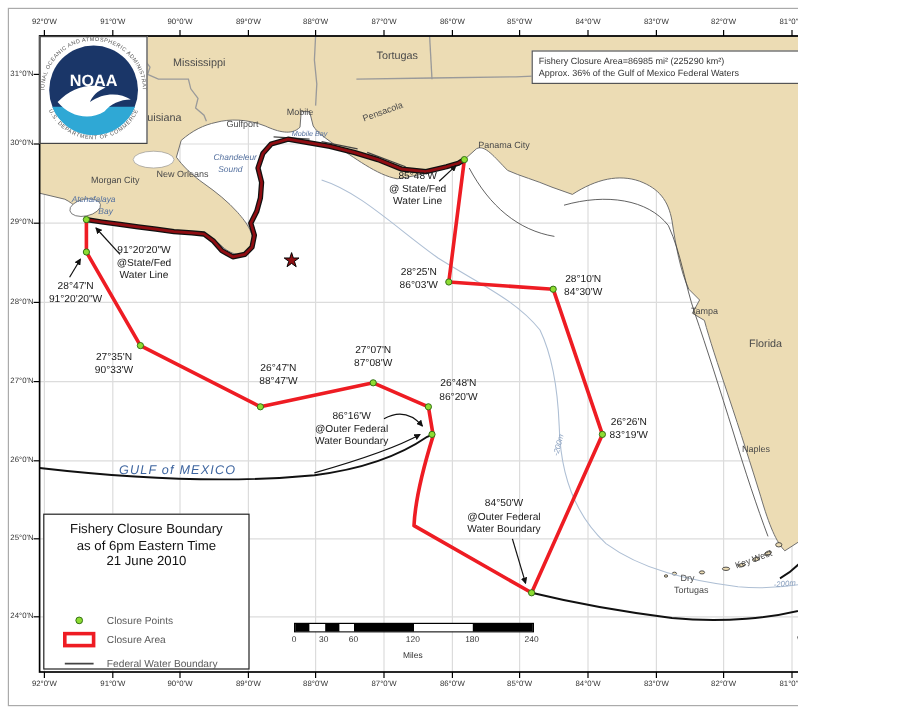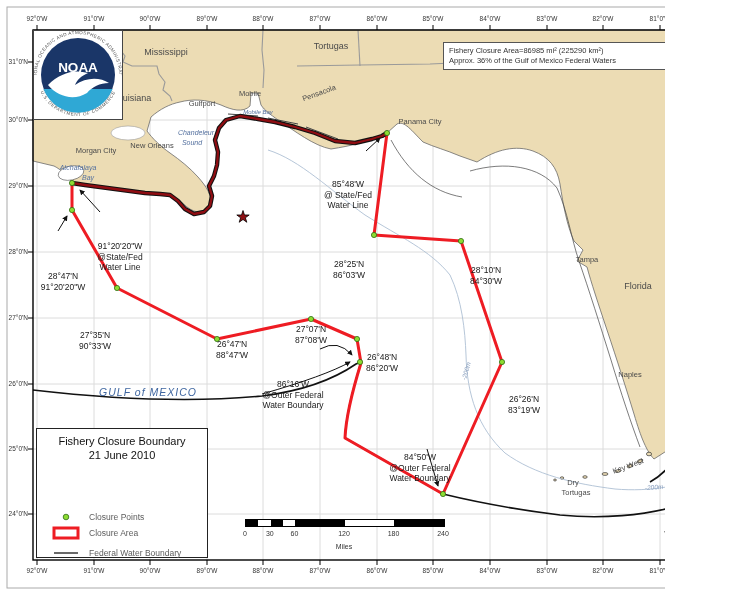--- a/index.html
+++ b/index.html
@@ -10,21 +10,21 @@
   .axis-label{position:absolute;font-size:6.5px;color:#333;white-space:nowrap;}
   .axis-top,.axis-bottom{transform:translateX(-50%);}
   .axis-left{width:28px;text-align:right;}
   .axis-right{width:26px;text-align:left;}
   .maplabel{position:absolute;white-space:nowrap;transform:translate(-50%,-50%);}
   .state{font-size:9px;color:#4a4a4a;}
   .city{font-size:7.5px;color:#4a4a4a;}
   .water{font-size:7px;font-style:italic;color:#55719f;}
   .gulf{font-size:10.5px;font-style:italic;color:#3f66a0;letter-spacing:1px;}
   .contour-label{font-size:6.5px;font-style:italic;color:#8aa0bf;}
-  .coord{position:absolute;font-size:8.5px;line-height:10.5px;color:#1a1a1a;text-align:center;margin-top:38px;}
+  .coord{position:absolute;font-size:8.5px;line-height:10.5px;color:#1a1a1a;text-align:center;}
   .coord div{white-space:nowrap;}
   .infobox{position:absolute;left:443px;top:42px;width:260px;background:#fff;
            border:1px solid #555;font-size:7.5px;line-height:10px;padding:3px 5px;color:#333;}
   .titlebox{position:absolute;left:36px;top:428px;width:170px;height:128px;background:#fff;
             border:1.6px solid #222;}
   .titlebox .t{font-weight:normal;font-size:11px;line-height:13.5px;text-align:center;color:#111;}
   .legend-row{position:absolute;left:12px;height:14px;display:flex;align-items:center;}
   .legend-sym{width:34px;display:flex;justify-content:center;align-items:center;}
   .legend-txt{font-size:8.5px;color:#5c5c5c;margin-left:6px;white-space:nowrap;}
   .scalebar{position:absolute;left:245px;top:519px;width:198px;height:6px;border:1px solid #000;
@@ -326,21 +326,21 @@
   <div class="coord" style="left:247px;top:341px;width:92px">
     <div>86°16'W</div>
       <div>@Outer Federal</div>
       <div>Water Boundary</div>
   </div>
   <div class="coord" style="left:374px;top:414px;width:92px">
     <div>84°50'W</div>
       <div>@Outer Federal</div>
       <div>Water Boundary</div>
   </div>
-  <div class="coord" style="left:484px;top:356px;width:80px">
+  <div class="coord" style="left:484px;top:346px;width:80px">
     <div>26°26'N</div>
       <div>83°19'W</div>
   </div>
   <div class="coord" style="left:446px;top:227px;width:80px">
     <div>28°10'N</div>
       <div>84°30'W</div>
   </div>
   <div class="coord" style="left:309px;top:221px;width:80px">
     <div>28°25'N</div>
       <div>86°03'W</div>
@@ -351,20 +351,21 @@
       <div>Water Line</div>
   </div>
 
   <div class="infobox">
     <div>Fishery Closure Area=86985 mi² (225290 km²)</div>
     <div>Approx. 36% of the Gulf of Mexico Federal Waters</div>
   </div>
 
   <div class="titlebox">
     <div class="t" style="margin-top:6px">Fishery Closure Boundary</div>
+    <div class="t">as of 6pm Eastern Time</div>
     <div class="t">21 June 2010</div>
 
     <div class="legend-row" style="top:81px">
       <span class="legend-sym">
         <svg width="10" height="10" viewBox="0 0 10 10">
             <circle cx="5" cy="5" r="2.8" fill="#8ddc32" stroke="#2f6d14" stroke-width="0.8"></circle>
           </svg>
       </span>
       <span class="legend-txt">Closure Points</span>
     </div>

